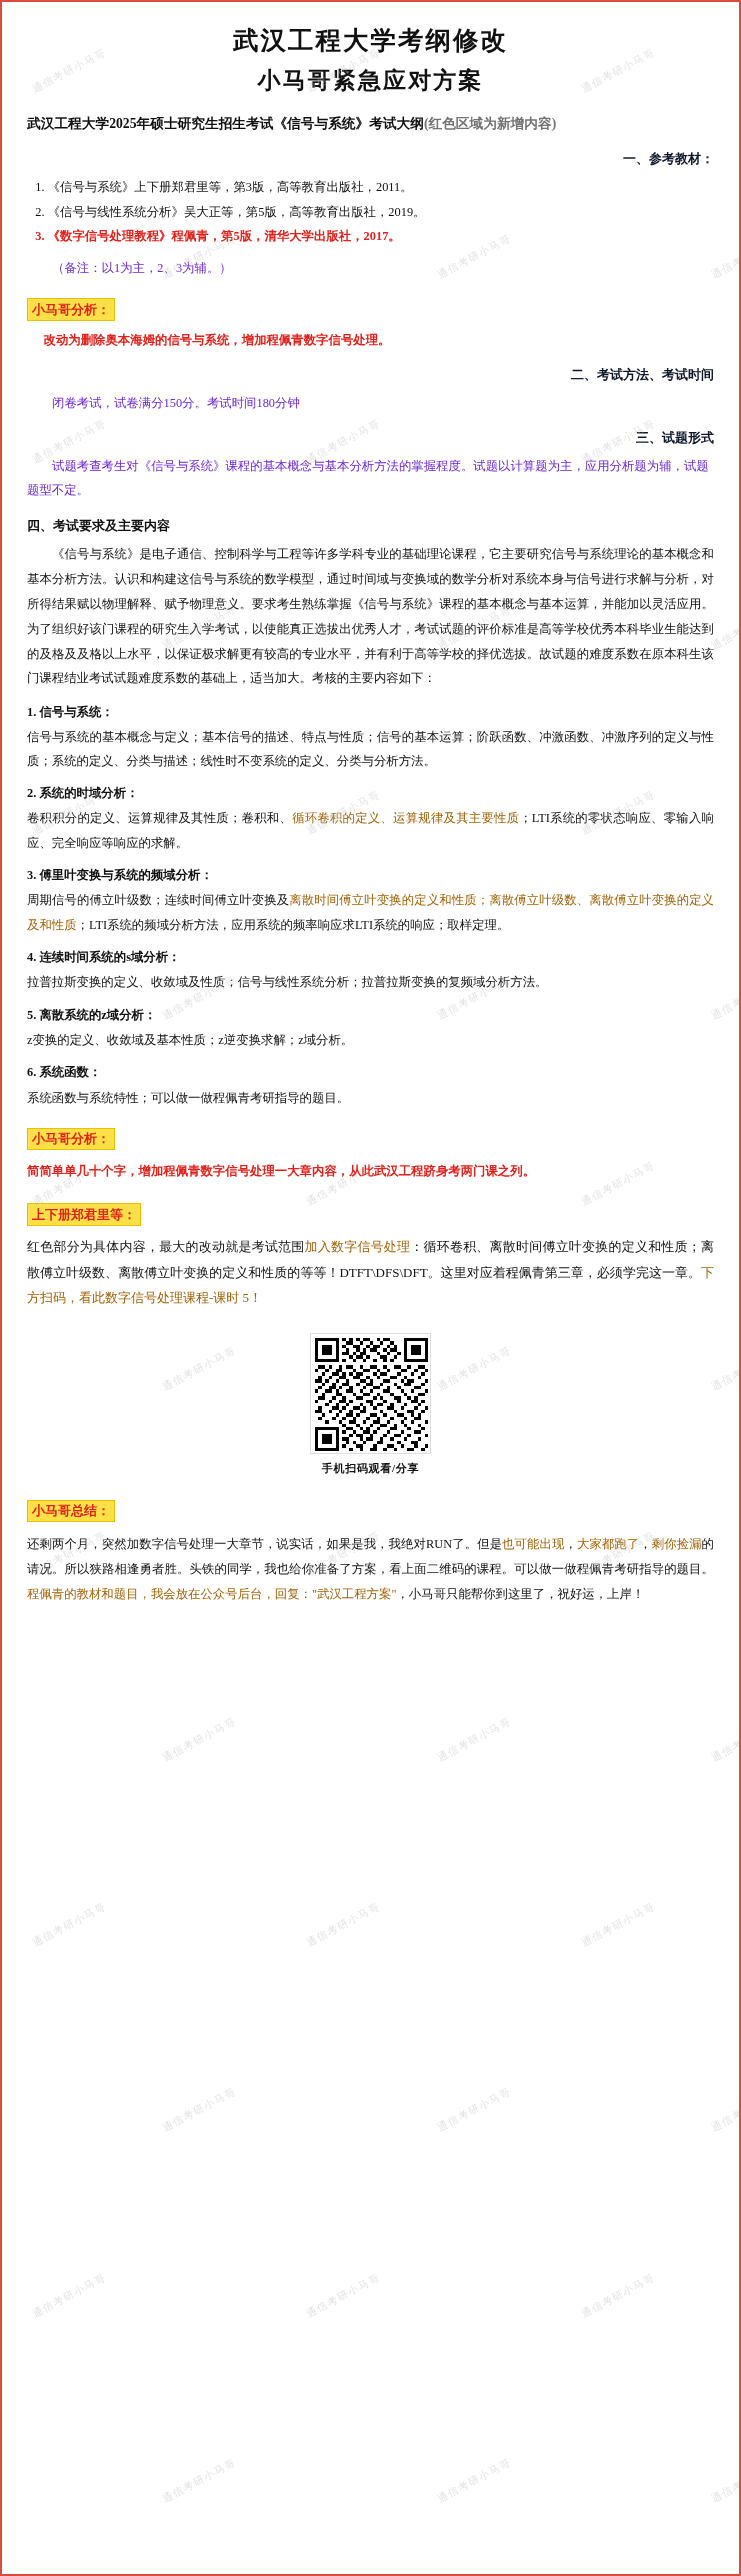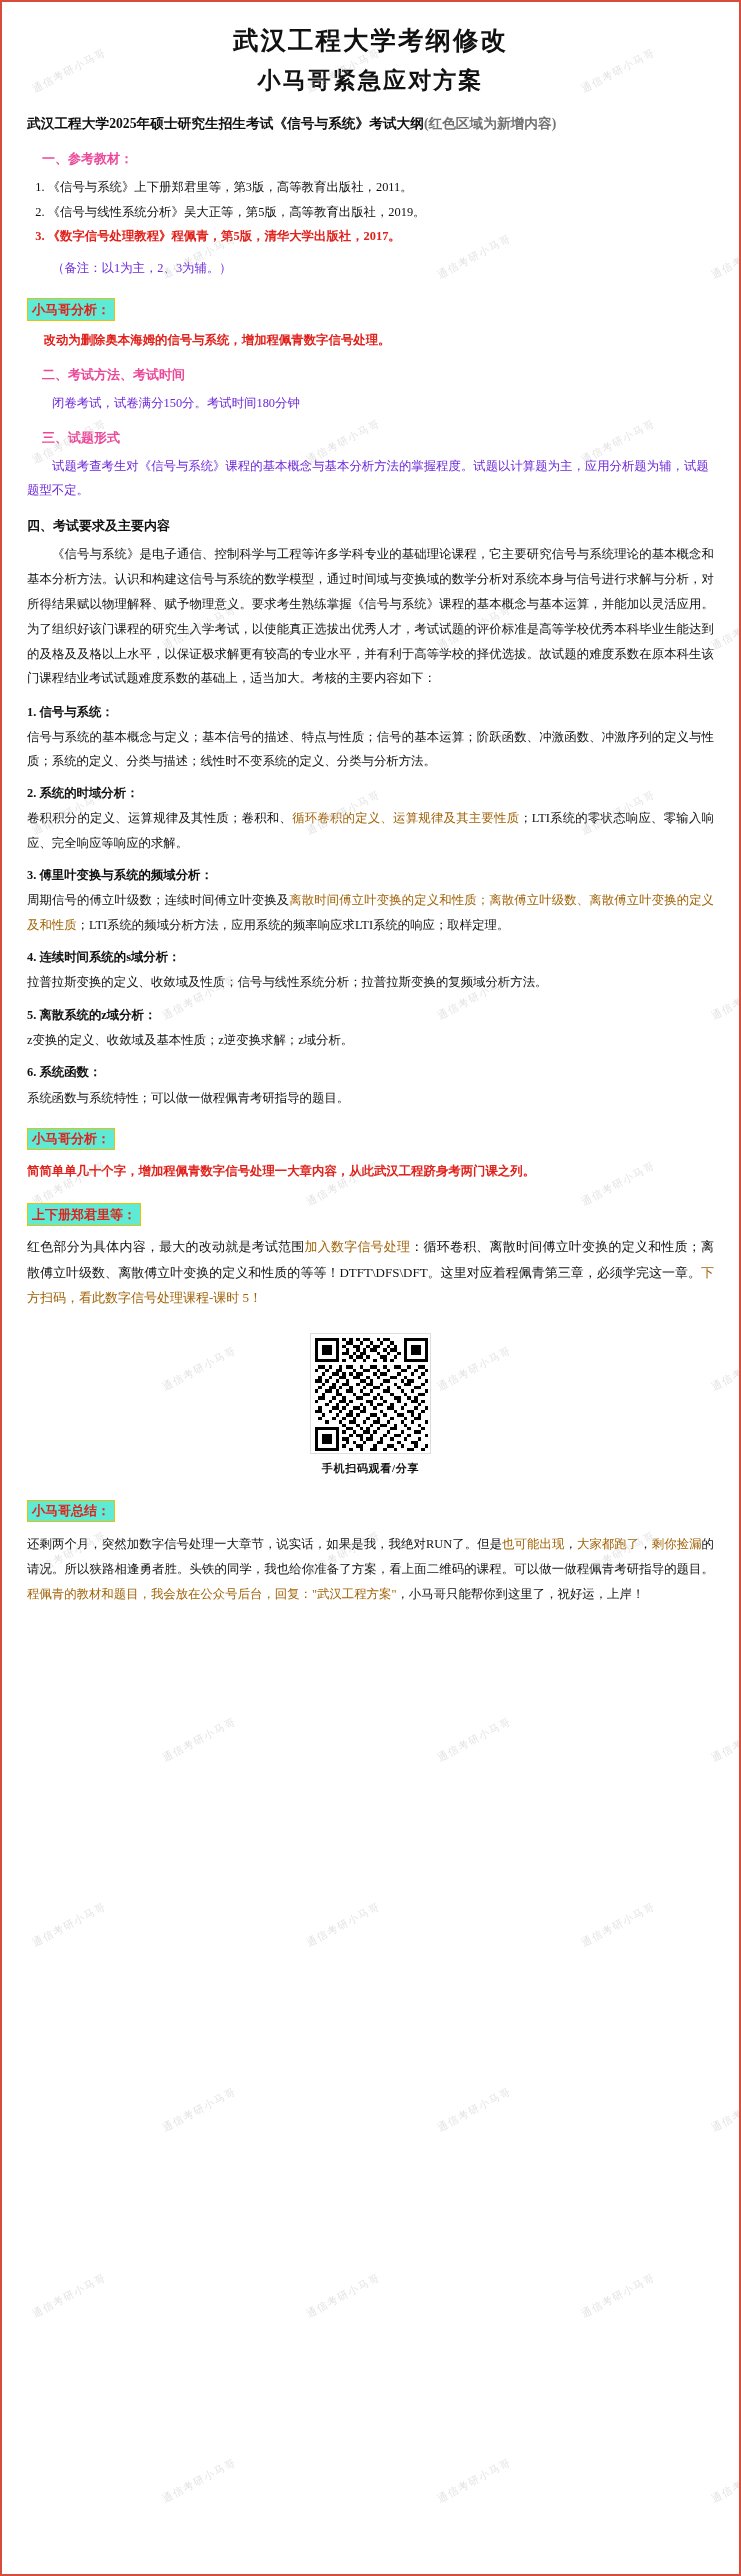--- a/index.html
+++ b/index.html
@@ -50,22 +50,23 @@
     margin: 4.1px 0 9.6px 0;
   }
   .red { color: #737373; }
   .redb { color: #a16207; font-weight: normal; }
 
   h3.sec {
     font-size: 13px;
     font-family: "Liberation Serif", serif;
     font-weight: bold;
     margin: 13.7px 0 6.9px 0;
-    color: #ec4899;
+    color: #0f172a;
     text-indent: 15px;
+    text-align: right;
   }
   h3.secl {
     font-size: 13px;
     font-family: "Liberation Serif", serif;
     font-weight: bold;
     margin: 15px 0 6.9px 0;
     color: #111;
   }
   ol.books { margin: 2.7px 0 2.7px 0; padding-left: 20.6px; }
   ol.books li {
@@ -80,21 +81,21 @@
     font-size: 12.4px;
     line-height: 1.95;
     font-family: "Liberation Serif", serif;
     color: #6d28d9;
     margin: 6.9px 0;
     text-indent: 25px;
   }
 
   .hl {
     display: inline-block;
-    background: #5eead4;
+    background: #fde047;
     color: #e1211b;
     font-weight: bold;
     font-size: 13px;
     font-family: Liberation Sans, sans-serif;
     padding: 1.4px 4.1px;
     margin: 11px 0 4.1px 0;
     border: 0.7px solid #e6c200;
   }
   .hlline { color: #e1211b; font-weight: bold; font-size: 12.4px;
             font-family: "Liberation Serif", serif; line-height: 1.9; margin: 4.1px 0 8.2px 0;}

